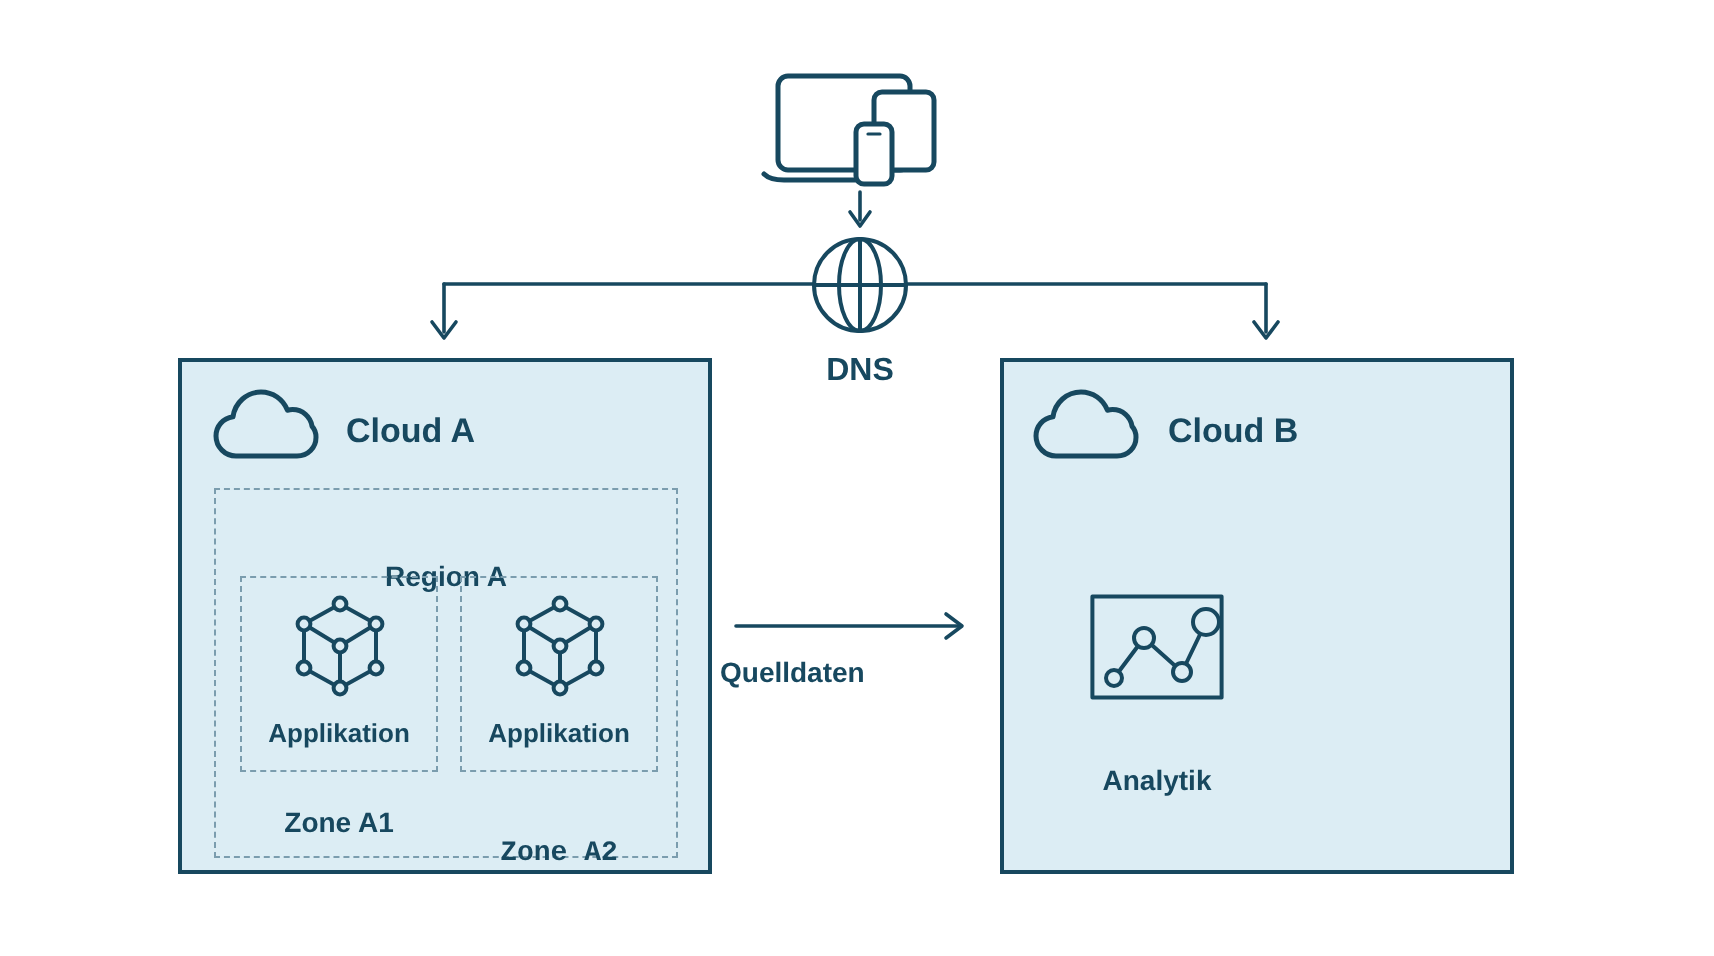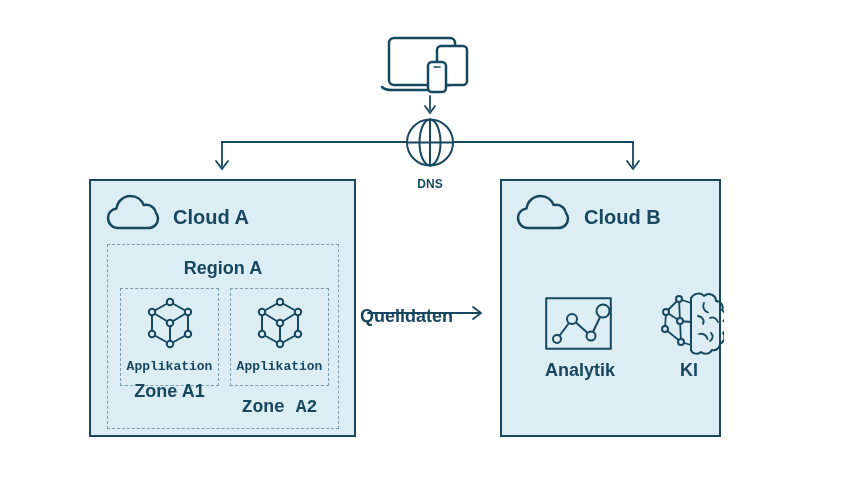--- a/index.html
+++ b/index.html
@@ -13,38 +13,37 @@
     position:relative;width:857px;height:478px;background:var(--canvas-bg);
     font-family:"Liberation Sans", sans-serif;color:var(--stroke);overflow:hidden;
   }
   .abs{position:absolute;}
   svg{display:block;}
   .s{stroke:var(--stroke);fill:none;stroke-linecap:round;stroke-linejoin:round;}
   .sw2{stroke-width:2;} .sw25{stroke-width:2.5;} .sw18{stroke-width:1.8;}
   .maskfill{fill:var(--box-fill);stroke:var(--stroke);stroke-width:2;}
   .whitefill{fill:#fff;stroke:var(--stroke);}
   .lbl{font-weight:700;color:var(--stroke);white-space:nowrap;}
-  .dns-label{font-size:12px;}
-  .cloud-title{font-size:20px;}
-  .mid-label{font-size:18px;}
+  .dns-label{font-size:16px;}
+  .cloud-title{font-size:17px;}
+  .mid-label{font-size:14px;margin-top:22px;}
   .app-label{font-size:13px;}
   .cloudbox{
     background:var(--box-fill);
     border:2px solid var(--stroke);
     box-sizing:border-box;
   }
   .regionbox{
     border:1.4px dashed var(--dashed-border);
     box-sizing:border-box;
   }
   .zonebox{
     border:1.4px dashed var(--dashed-border);
     box-sizing:border-box;
     text-align:center;
-    font-family:Liberation Mono, monospace;
   }
   .center-text{text-align:center;}
 </style>
 </head>
 <body>
 
 <div class="canvas">
 
   <svg class="abs" style="left:0;top:0;" width="857" height="478" viewBox="0 0 857 478">
 
@@ -138,57 +137,34 @@
         <div class="abs lbl app-label" style="left:0;top:70px;width:100%;">Applikation</div>
       </div>
 
       <div class="abs lbl mid-label center-text" style="left:12px;top:136px;width:99px;">Zone A1</div>
       <div class="abs lbl mid-label center-text" style="left:122px;top:152px;width:99px;font-family:Liberation Mono, monospace;">Zone A2</div>
     </div>
   </div>
 
   <div class="abs lbl mid-label" style="left:360px;top:306px;">Quelldaten</div>
 
-  <div class="abs cloudbox" style="left:500px;top:179px;width:221px;height:258px;">
+  <div class="abs cloudbox" style="left:500px;top:179px;width:257px;height:258px;">
 
     <svg class="abs" style="left:13px;top:12px;" width="56" height="38" viewBox="0 0 56 38">
       <path class="s sw25" d="M13,35 C7.5,35 3,30.5 3,25 C3,20 6.5,16.2 11.5,15.4 C12.5,8.2 18.5,3 25.5,3 C31.5,3 36.6,6.7 38.7,12.1 C39.6,11.9 40.4,11.8 41.3,11.8 C46.3,11.8 50.3,15.4 51,20.1 C52.4,21.6 53,23.6 53,25.6 C53,30.8 49,35 43.5,35 Z"></path>
     </svg>
     <div class="abs lbl cloud-title" style="left:82px;top:25px;">Cloud B</div>
 
     <div class="abs" style="left:43px;top:116px;width:67px;border-radius:11px;">
       <svg width="67" height="53" viewBox="0 0 67 53">
         <rect class="s sw2" x="1.2" y="1.2" width="64.6" height="50.6"></rect>
         <path class="s sw2" d="M12,42 L27,22 L46,39 L58,14"></path>
         <circle class="maskfill" cx="12" cy="42" r="4"></circle>
         <circle class="maskfill" cx="27" cy="22" r="5"></circle>
         <circle class="maskfill" cx="46" cy="39" r="4.5"></circle>
         <circle class="maskfill" cx="58" cy="14" r="6.5"></circle>
       </svg>
       <div class="abs lbl mid-label center-text" style="left:0;top:63px;width:100%;">Analytik</div>
     </div>
 
-    <div class="abs" style="left:152px;top:108px;width:70px;">
-      <svg width="70" height="66" viewBox="0 0 70 66">
-
-        <path class="s sw2" d="M37,9 C40,4 47,3 50,7 C55,3 62,6 62,12 C67,12 70,17 68,21 C72,24 72.5,29 69.5,32 C73,35 73,41 69,44 C72,48 70,53 66,55 C66,59 62,62 58,61 C56,65 50,66 47,63 C44,66 38,65 37,61 L37,9 Z"></path>
-        <path class="s" stroke-width="1.8" d="M50,14 C48,18 50,22 54,23.5"></path>
-        <path class="s" stroke-width="1.8" d="M44,27 C48,27.5 51,31 49,35"></path>
-        <path class="s" stroke-width="1.8" d="M56,29 C59,27.5 62.5,29 64,33"></path>
-        <path class="s" stroke-width="1.8" d="M45,45 C49,44 52.5,46 53.5,50"></path>
-        <path class="s" stroke-width="1.8" d="M57,44 C59.5,46.5 59,50 56,52"></path>
-
-        <g class="s" stroke-width="1.8">
-          <path d="M25,10 L37,14 M25,10 L12,23 M25,10 L26,32 M12,23 L26,32 M12,23 L11,40 M26,32 L37,33 M26,32 L27,53 M11,40 L27,53 M27,53 L37,56"></path>
-        </g>
-        <g>
-          <circle class="maskfill" cx="25" cy="10" r="3"></circle>
-          <circle class="maskfill" cx="12" cy="23" r="3"></circle>
-          <circle class="maskfill" cx="26" cy="32" r="3"></circle>
-          <circle class="maskfill" cx="11" cy="40" r="3"></circle>
-          <circle class="maskfill" cx="27" cy="53" r="3"></circle>
-        </g>
-      </svg>
-      <div class="abs lbl mid-label center-text" style="left:0;top:71px;width:100%;">KI</div>
-    </div>
   </div>
 
 </div>
 
 </body></html>

